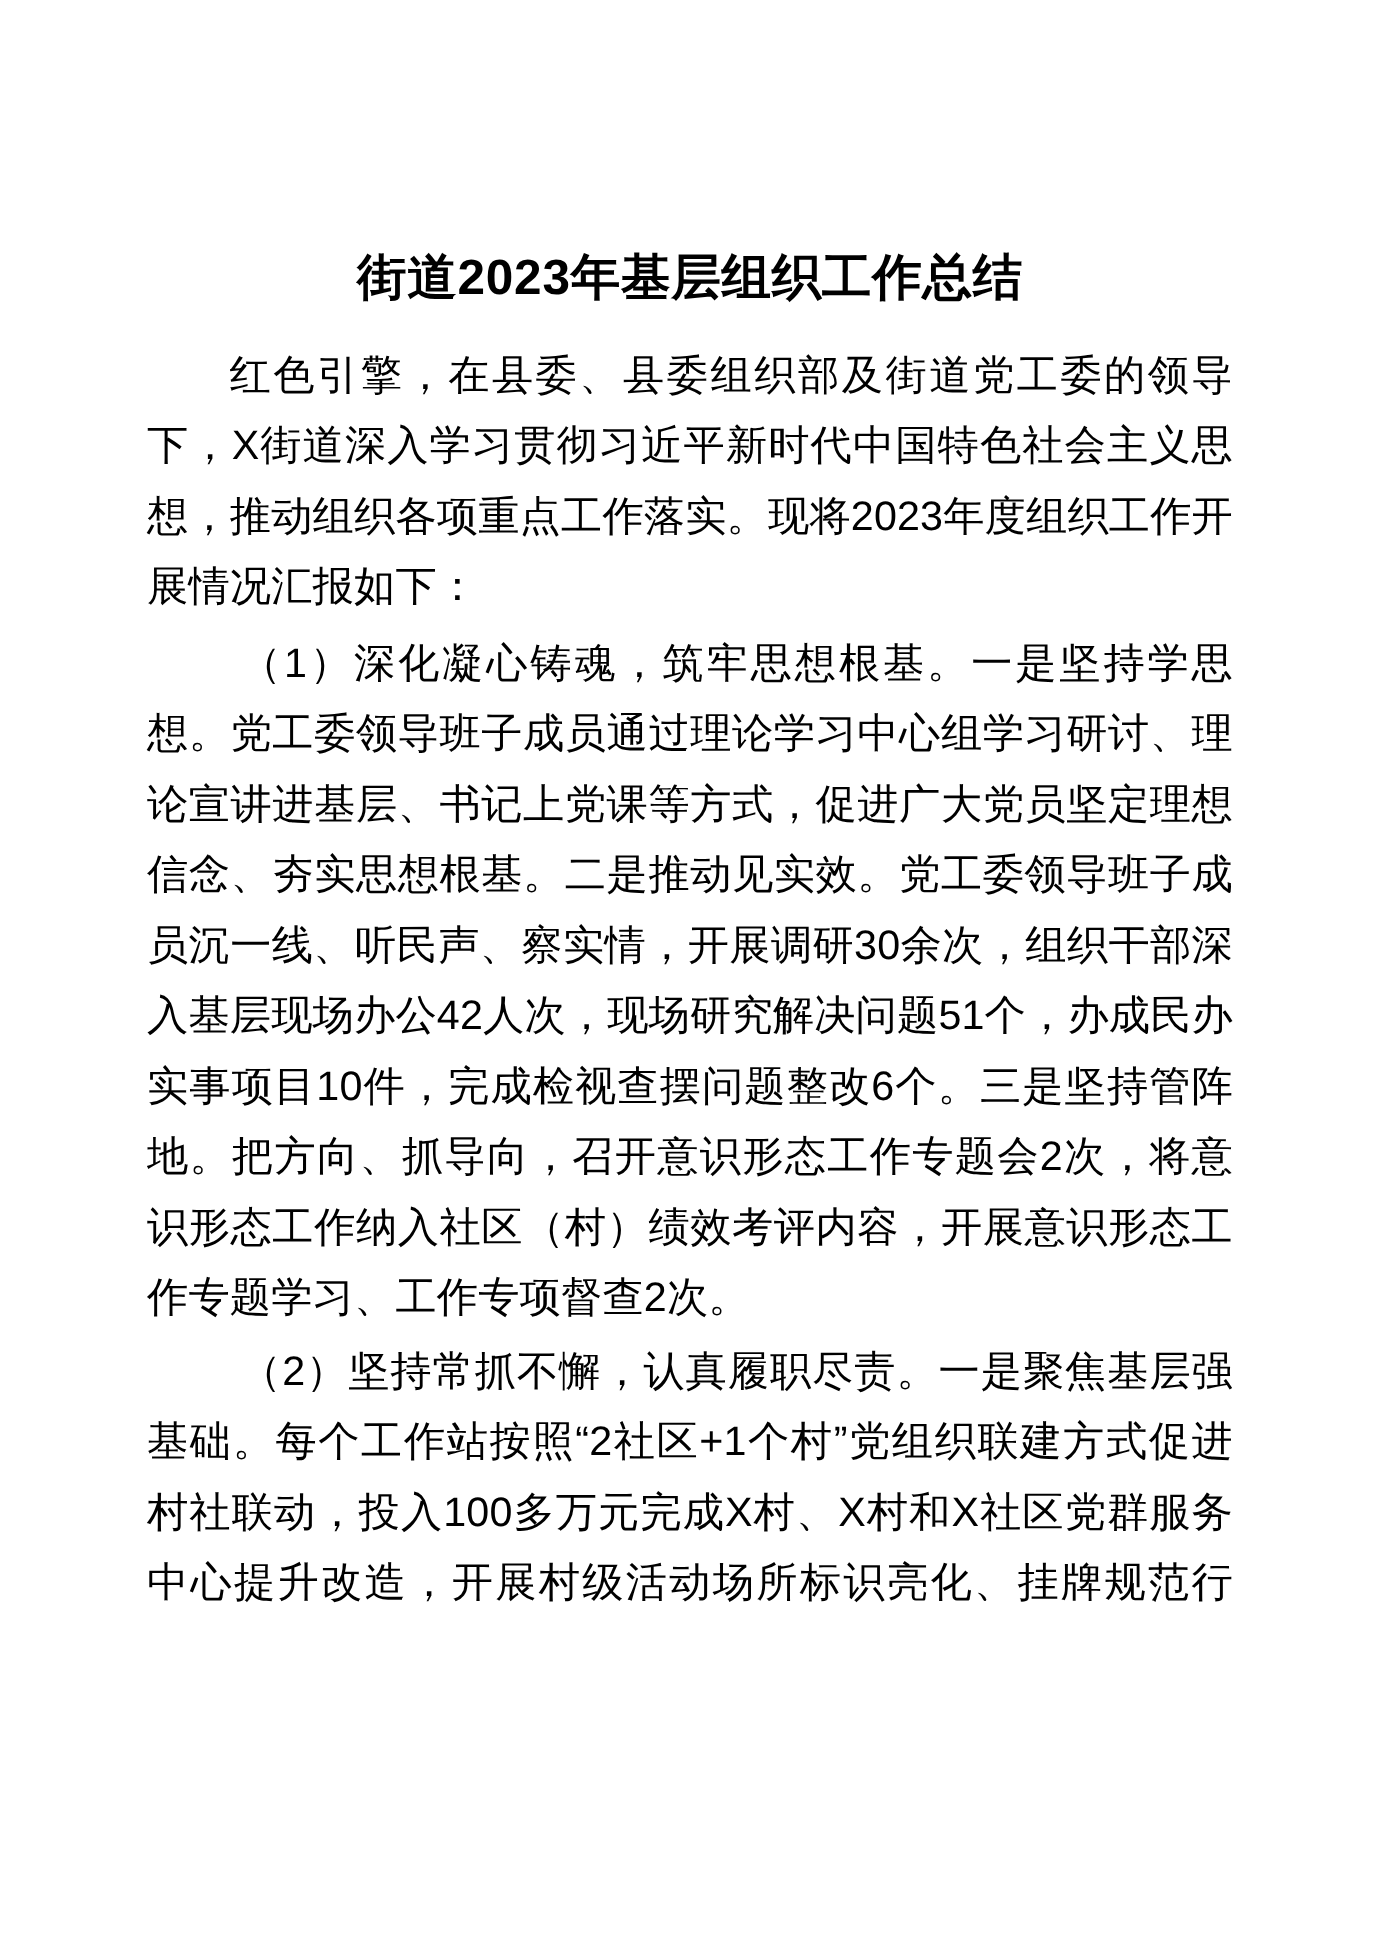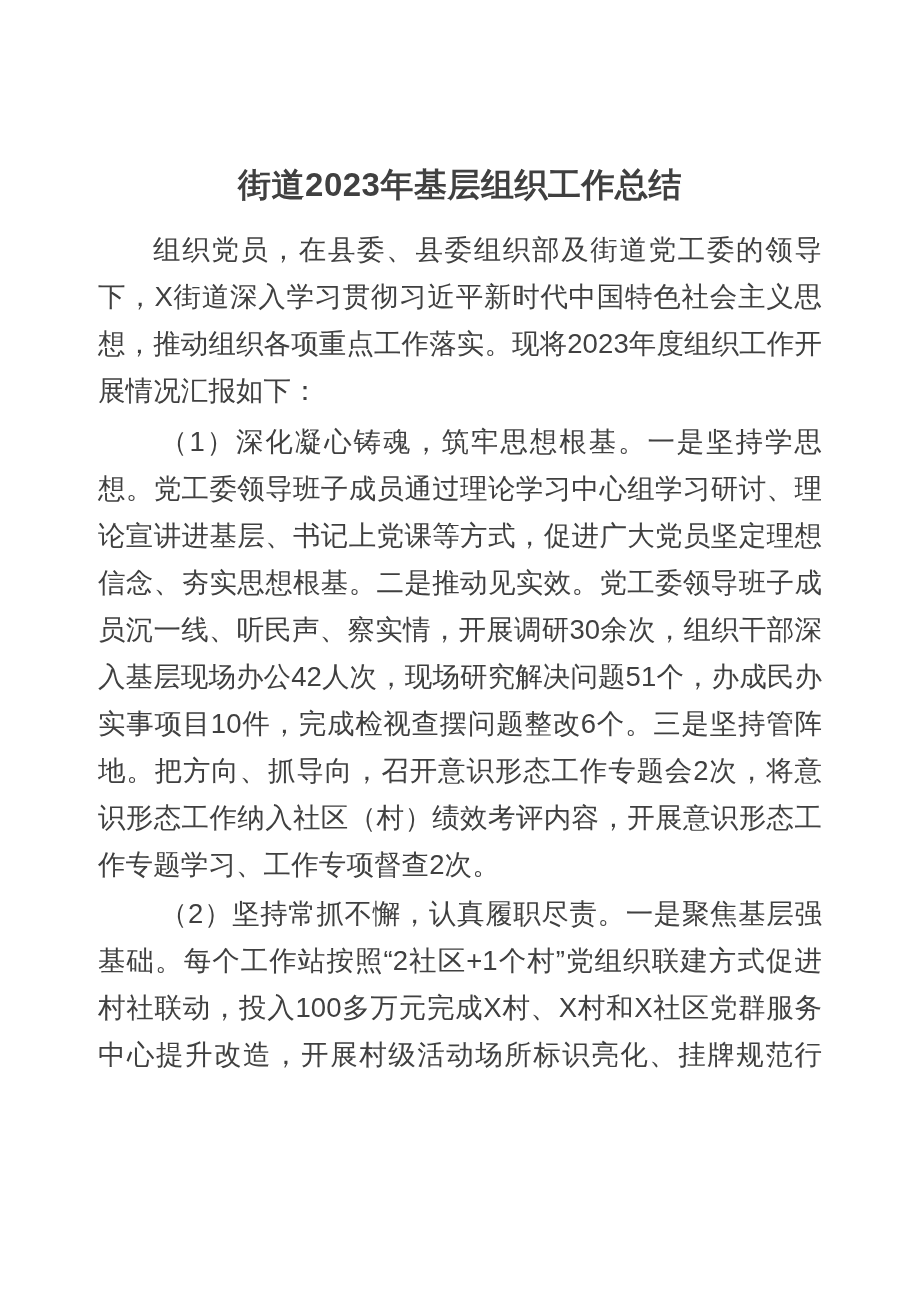--- a/index.html
+++ b/index.html
@@ -9,21 +9,21 @@
     background: #ffffff;
   }
   .page {
     position: relative;
     width: 920px;
     height: 1072px;
     background: #ffffff;
     overflow: hidden;
     box-sizing: border-box;
     font-family: "Liberation Sans", "DejaVu Sans", sans-serif;
-    color: #404040;
+    color: #000000;
     -webkit-font-smoothing: antialiased;
   }
 
   .doc-body {
     position: absolute;
     left: 98px;
     top: 0;
     width: 724px;
   }
 
@@ -69,21 +69,21 @@
   .gap-sub2 { margin-top: 2px; }
 </style>
 </head>
 <body>
 
 <div class="page">
   <div class="doc-body">
 
     <h1 class="doc-title">街道2023年基层组织工作总结</h1>
 
-    <p class="para indent-2 gap-intro">组织党员，在县委、县委组织部及街道党工委的领导下，X街道深入学习贯彻习近平新时代中国特色社会主义思想，推动组织各项重点工作落实。现将2023年度组织工作开展情况汇报如下：</p>
+    <p class="para indent-2 gap-intro">红色引擎，在县委、县委组织部及街道党工委的领导下，X街道深入学习贯彻习近平新时代中国特色社会主义思想，推动组织各项重点工作落实。现将2023年度组织工作开展情况汇报如下：</p>
 
 
     <p class="para indent-deep gap-sub">（1）深化凝心铸魂，筑牢思想根基。一是坚持学思想。党工委领导班子成员通过理论学习中心组学习研讨、理论宣讲进基层、书记上党课等方式，促进广大党员坚定理想信念、夯实思想根基。二是推动见实效。党工委领导班子成员沉一线、听民声、察实情，开展调研30余次，组织干部深入基层现场办公42人次，现场研究解决问题51个，办成民办实事项目10件，完成检视查摆问题整改6个。三是坚持管阵地。把方向、抓导向，召开意识形态工作专题会2次，将意识形态工作纳入社区（村）绩效考评内容，开展意识形态工作专题学习、工作专项督查2次。</p>
 
     <p class="para indent-deep gap-sub2">（2）坚持常抓不懈，认真履职尽责。一是聚焦基层强基础。每个工作站按照“2社区+1个村”党组织联建方式促进村社联动，投入100多万元完成X村、X村和X社区党群服务中心提升改造，开展村级活动场所标识亮化、挂牌规范行动，不断增强基层党组织政治功能和组织功能。二是围绕中心促发展。激活基层党组织“红色引擎”，组织党员、凝聚群众沉到一线，完成国税花苑小区等4个老旧小区改造，全力攻坚民族中学、横二路等项目326亩征地任务。三是紧盯问题抓整改。针对上年度述职点评问题，强化作风建设，制定应急方案，开展相关</p>
 
   </div>
 </div>
 
 </body></html>

